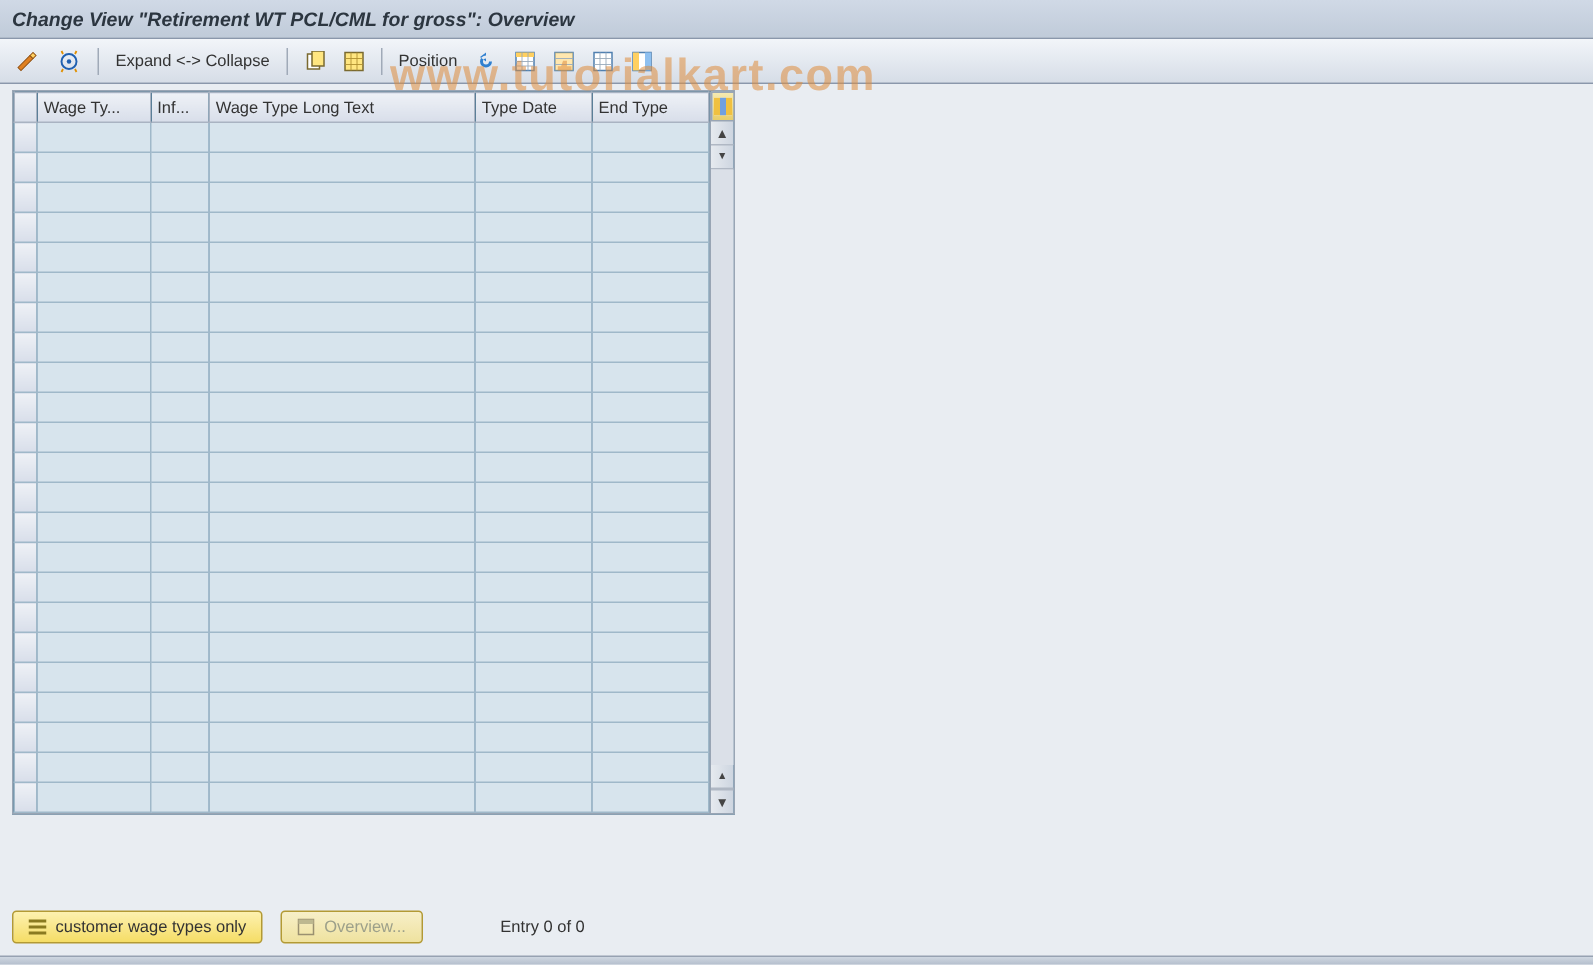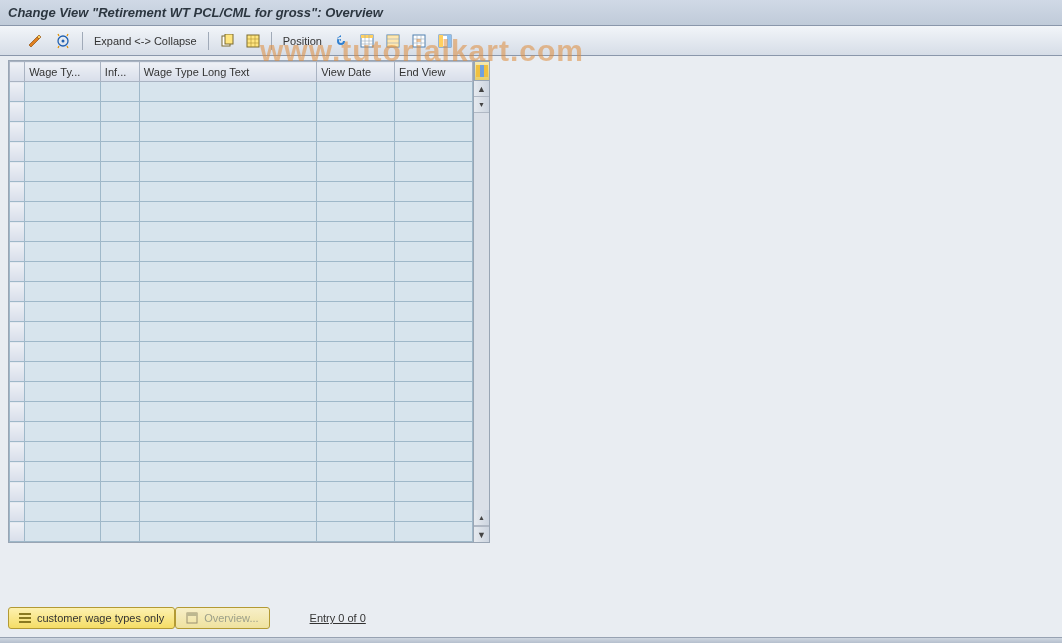--- a/index.html
+++ b/index.html
@@ -24,21 +24,21 @@
     font-style: italic;
     font-weight: bold;
     font-size: 13px;
     color: #2c3640;
     position: relative;
   }
   .toolbar {
     background: linear-gradient(#f2f5f9, #d6dde7);
     border-bottom: 1px solid #8a97ab;
     height: 30px;
-    padding: 0 22px;
+    padding: 0 5px;
     display: flex;
     align-items: center;
     gap: 2px;
     position: relative;
   }
   .tool-btn {
     display: inline-flex;
     align-items: center;
     justify-content: center;
     height: 20px;
@@ -123,42 +123,42 @@
   .vscroll .arrow:last-child{border-top:1px solid #b0b8c4;border-bottom:none;}
   .vscroll .track { flex:1; background:#dbe0e8; }
   .corner-btn { border:1px solid #99a5b4; background:linear-gradient(#f5e9b0,#e8ce6a); height:20px; width:16px; text-align:center; font-size:9px;}
   
   .footer {
     position: absolute;
     left: 8px;
     bottom: 14px;
     display: flex;
     align-items: center;
-    gap: 0;
+    gap: 12px;
   }
   .sap-btn {
     height: 22px;
     display: inline-flex;
     align-items: center;
     justify-content: center;
     padding: 0 10px;
     font-size: 11px;
     color: #333;
     border: 1px solid #b39a34;
     border-radius: 3px;
     background: linear-gradient(#fdf1b0,#f5dd66);
     cursor: pointer;
     gap:6px;
   }
   .sap-btn.disabled {
     color: #9da08a;
     background: linear-gradient(#f7efc8,#efe29f);
     cursor: default;
   }
-  .entry-text { margin-left: 40px; text-decoration: underline; }
+  .entry-text { margin-left: 40px; }
   .app-frame-bottom {
     position:absolute;
     left:0;right:0;bottom:0;height:6px;
     background:linear-gradient(#cfd7e1,#b5bfcd);
     border-top:1px solid #97a2b2;
   }
   svg { display:block; }
 </style>
 </head>
 <body>
@@ -236,22 +236,22 @@
 
 <div class="content">
   <div class="grid-wrap">
     <table class="grid">
       <thead>
         <tr>
           <th style="width:14px"></th>
           <th style="width:70px">Wage Ty...</th>
           <th style="width:36px">Inf...</th>
           <th style="width:164px">Wage Type Long Text</th>
-          <th style="width:72px">View Date</th>
-          <th style="width:72px">End View</th>
+          <th style="width:72px">Type Date</th>
+          <th style="width:72px">End Type</th>
         </tr>
       </thead>
       <tbody id="grid-body">
           <tr>
             <td class="rowhead"></td>
             <td></td>
             <td></td>
             <td></td>
             <td></td>
             <td></td>

